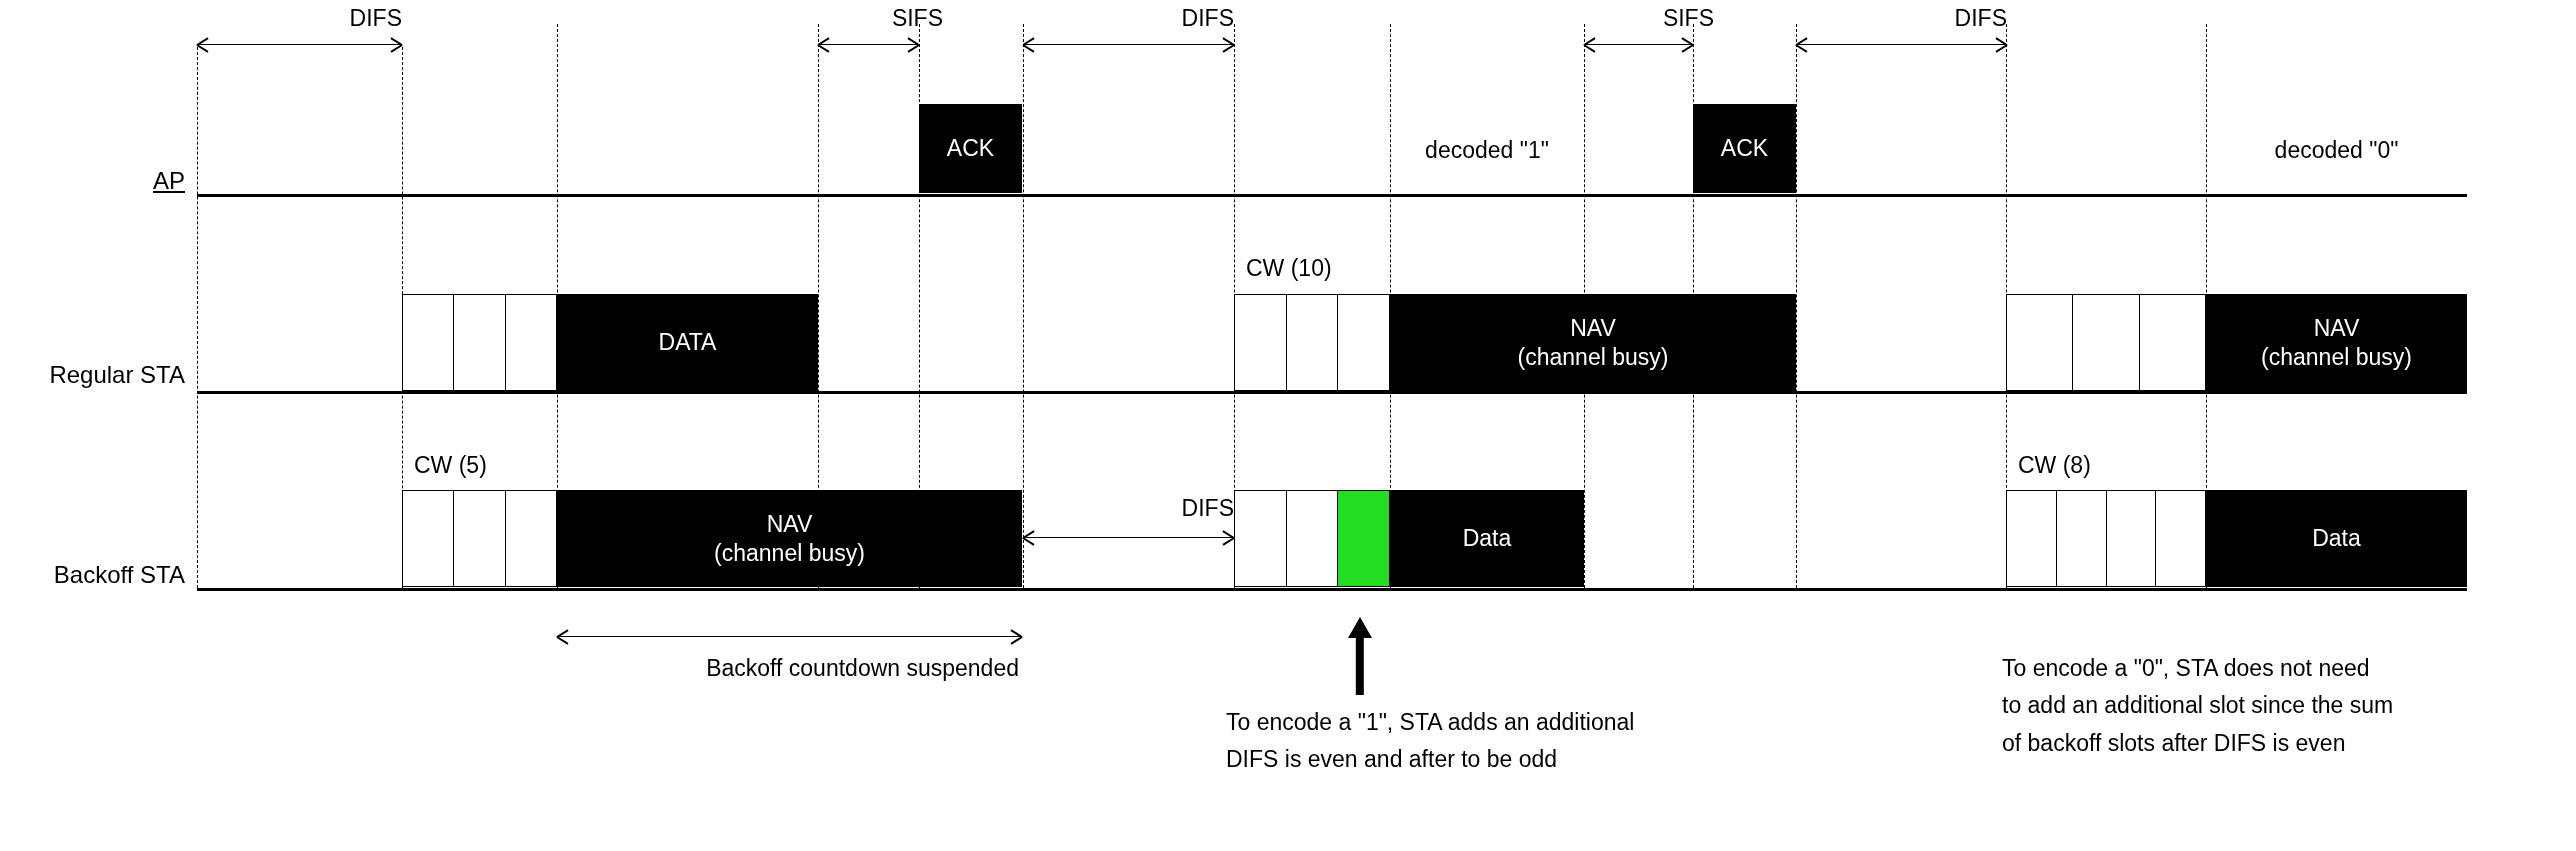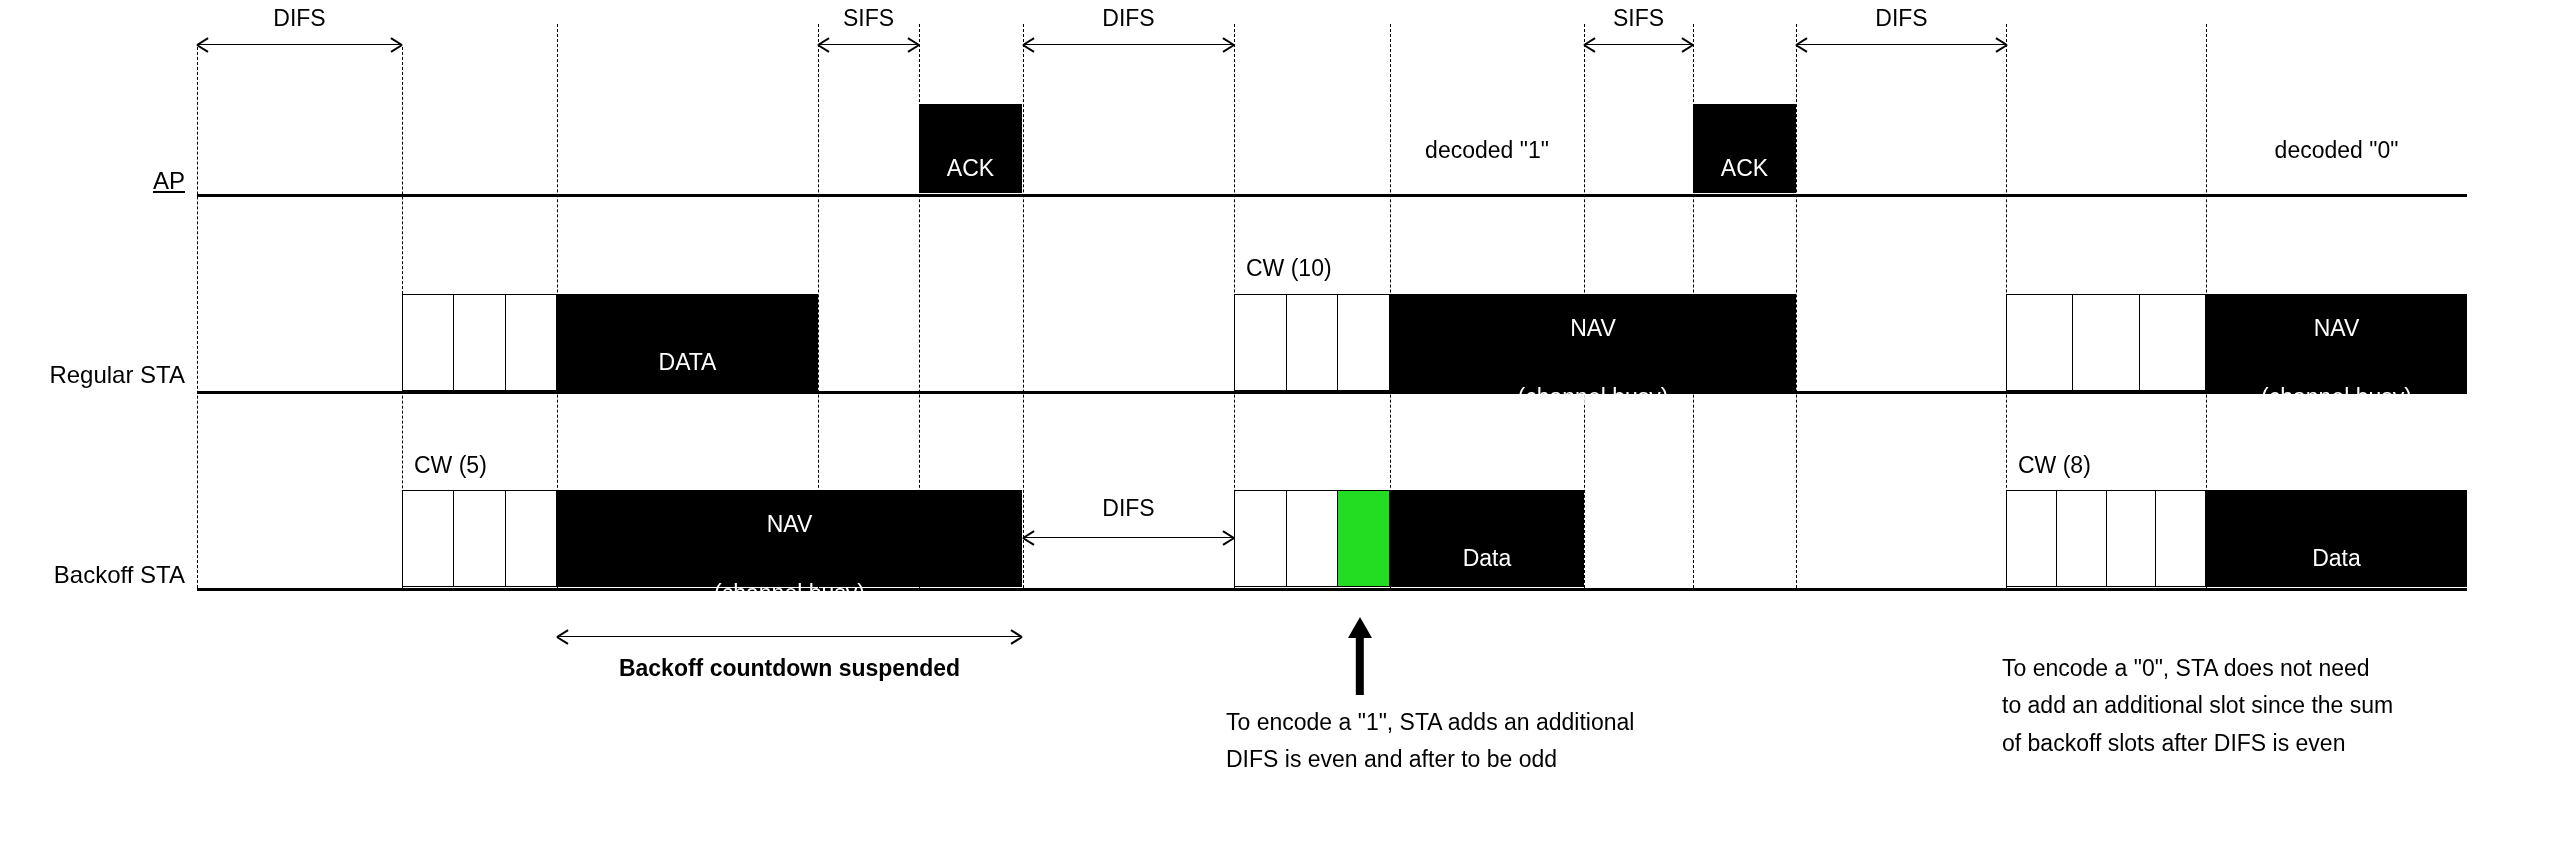--- a/index.html
+++ b/index.html
@@ -46,21 +46,21 @@
     color: #ffffff;
     display: flex;
     flex-direction: column;
     align-items: center;
     justify-content: center;
     font-size: 23px;
     line-height: 1.22;
     text-align: center;
     box-sizing: border-box;
   }
-  .blk span { display: block; white-space: nowrap; margin-top: 40px; }
+  .blk span { display: block; white-space: nowrap; }
 
   
   .slots {
     position: absolute;
     display: flex;
     box-sizing: border-box;
     border: 1.8px solid #000000;
     background: #ffffff;
   }
   .slots .slot {
@@ -117,21 +117,21 @@
   .measure .head.l::before { top: 7.2px; transform-origin: 0 50%; transform: rotate(-32deg); }
   .measure .head.l::after  { top: 7.2px; transform-origin: 0 50%; transform: rotate(32deg); }
   .measure .head.r::before { top: 7.2px; left: auto; right: 0; transform-origin: 100% 50%; transform: rotate(32deg); }
   .measure .head.r::after  { top: 7.2px; left: auto; right: 0; transform-origin: 100% 50%; transform: rotate(-32deg); }
 
   .measure-label {
     position: absolute;
     font-size: 23px;
     color: #000000;
     white-space: nowrap;
-    text-align: center;
+    text-align: right;
   }
 
   
   .callout-arrow { position: absolute; }
   .callout-arrow .shaft {
     position: absolute;
     left: 50%;
     transform: translateX(-50%);
     bottom: 0;
     width: 8.4px;
@@ -301,21 +301,21 @@
 
   <div class="blk" style="left:2206px; top:490px; width:261px; height:97px;">
     <span>Data</span>
   </div>
 
   <div class="measure" style="left:557px; top:629px; width:465px;">
     <div class="bar"></div>
       <div class="head l"></div>
       <div class="head r"></div>
   </div>
-  <div class="measure-label" style="left:539px; top:655px; width:501px;font-weight:bold;">Backoff countdown suspended</div>
+  <div class="measure-label" style="left:518px; top:655px; width:501px;">Backoff countdown suspended</div>
 
   <div class="callout-arrow" style="left:1347px; top:617px; width:26px; height:78px;">
     <div class="tip"></div>
     <div class="shaft" style="top:18px; height:60px;"></div>
   </div>
 
   <div class="note" style="left:1226px; top:704px; width:632px;">
     <div>To encode a "1", STA adds an additional</div>
     <div>DIFS is even and after to be odd</div>
   </div>

